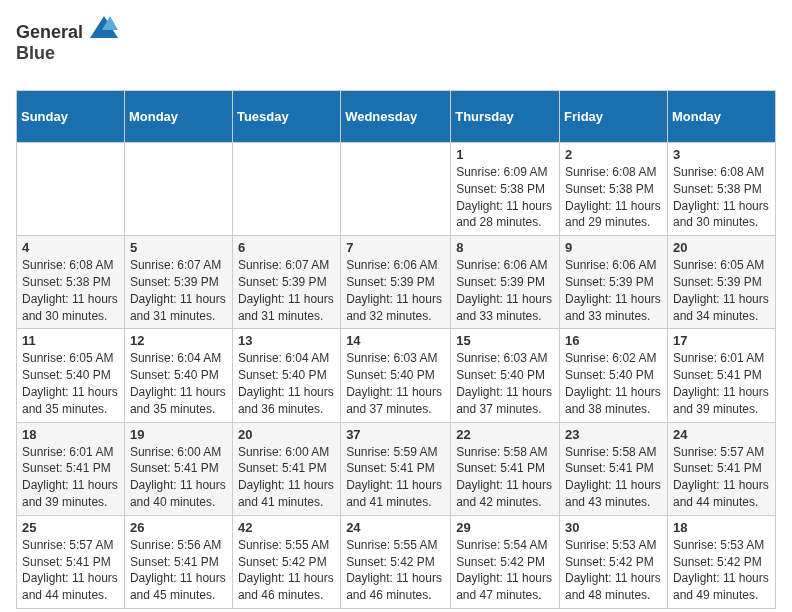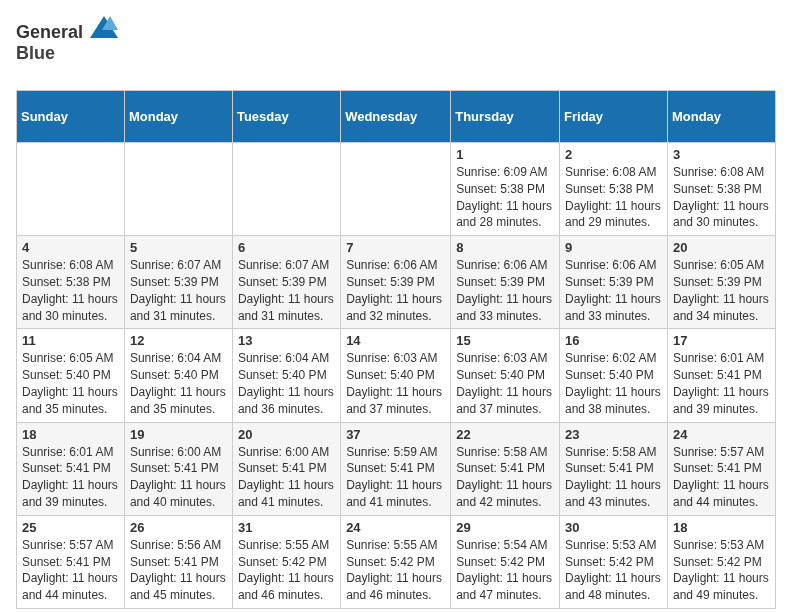--- a/index.html
+++ b/index.html
@@ -233,21 +233,21 @@
       <tr>
         <td>
           <span class="day-number">25</span>
           <div class="cell-info">Sunrise: 5:57 AM<br>Sunset: 5:41 PM<br>Daylight: 11 hours and 44 minutes.</div>
         </td>
         <td>
           <span class="day-number">26</span>
           <div class="cell-info">Sunrise: 5:56 AM<br>Sunset: 5:41 PM<br>Daylight: 11 hours and 45 minutes.</div>
         </td>
         <td>
-          <span class="day-number">31</span>
+          <span class="day-number">42</span>
           <div class="cell-info">Sunrise: 5:55 AM<br>Sunset: 5:42 PM<br>Daylight: 11 hours and 46 minutes.</div>
         </td>
         <td>
           <span class="day-number">24</span>
           <div class="cell-info">Sunrise: 5:55 AM<br>Sunset: 5:42 PM<br>Daylight: 11 hours and 46 minutes.</div>
         </td>
         <td>
           <span class="day-number">29</span>
           <div class="cell-info">Sunrise: 5:54 AM<br>Sunset: 5:42 PM<br>Daylight: 11 hours and 47 minutes.</div>
         </td>

